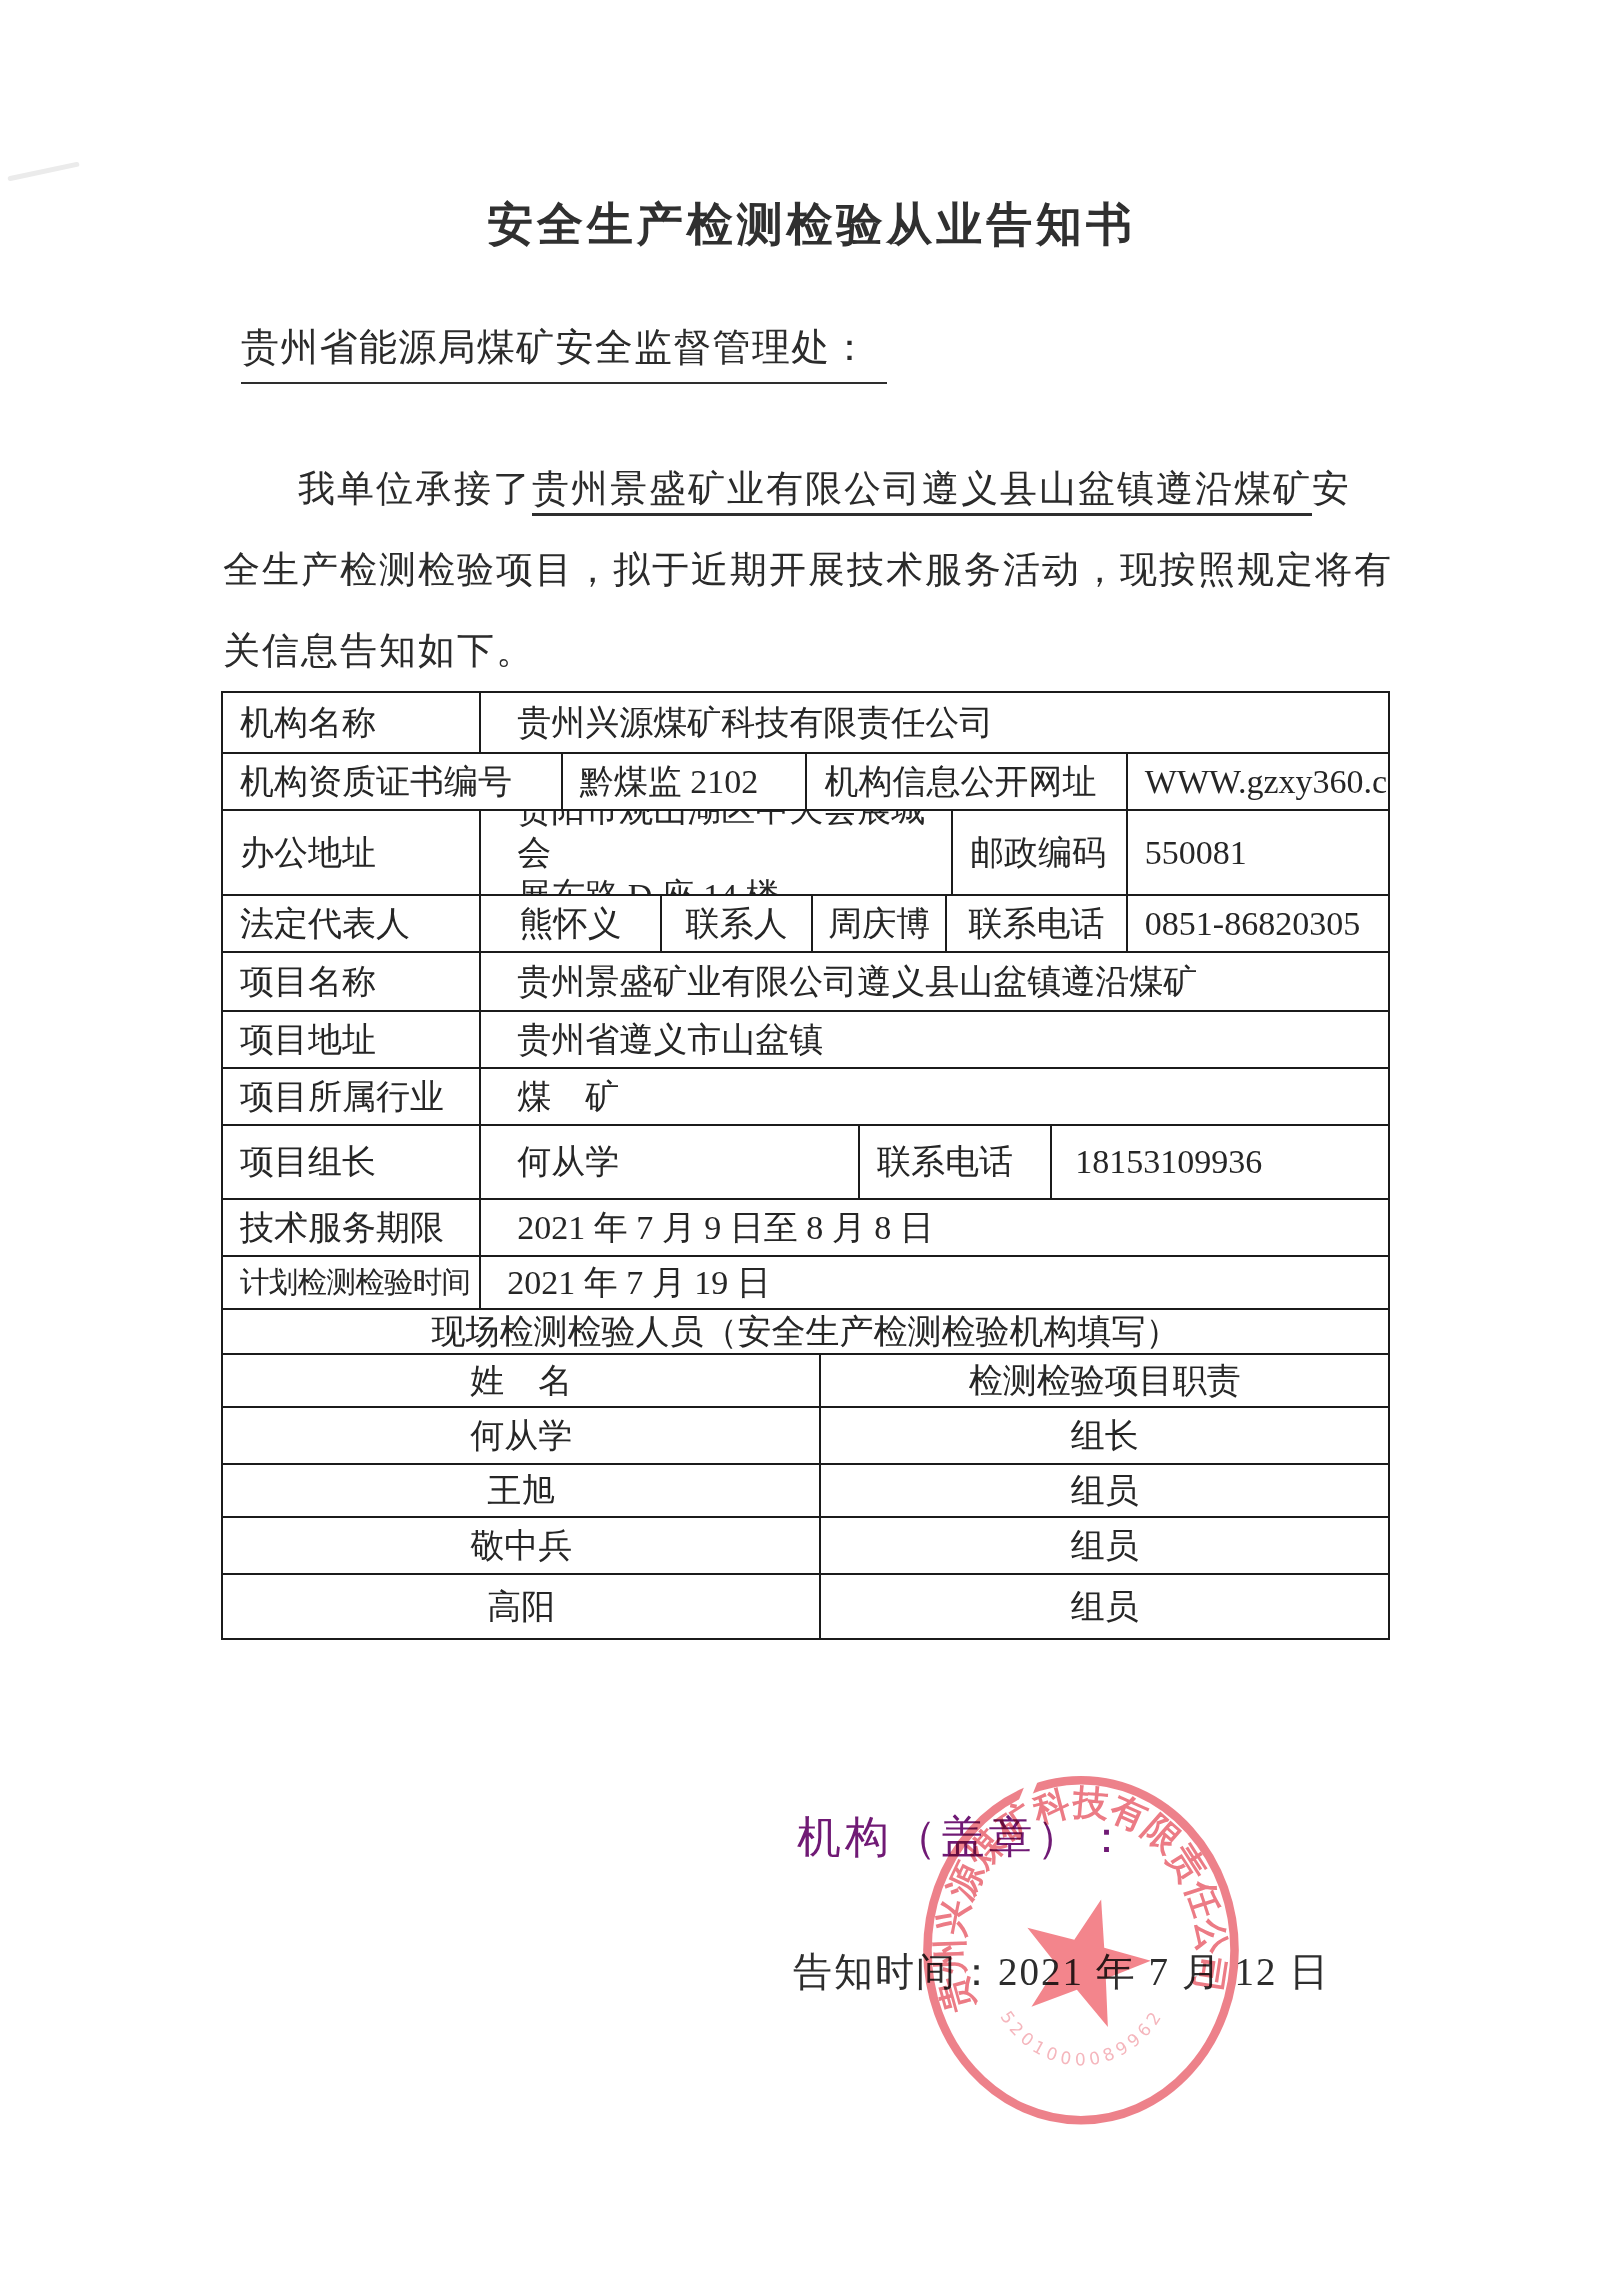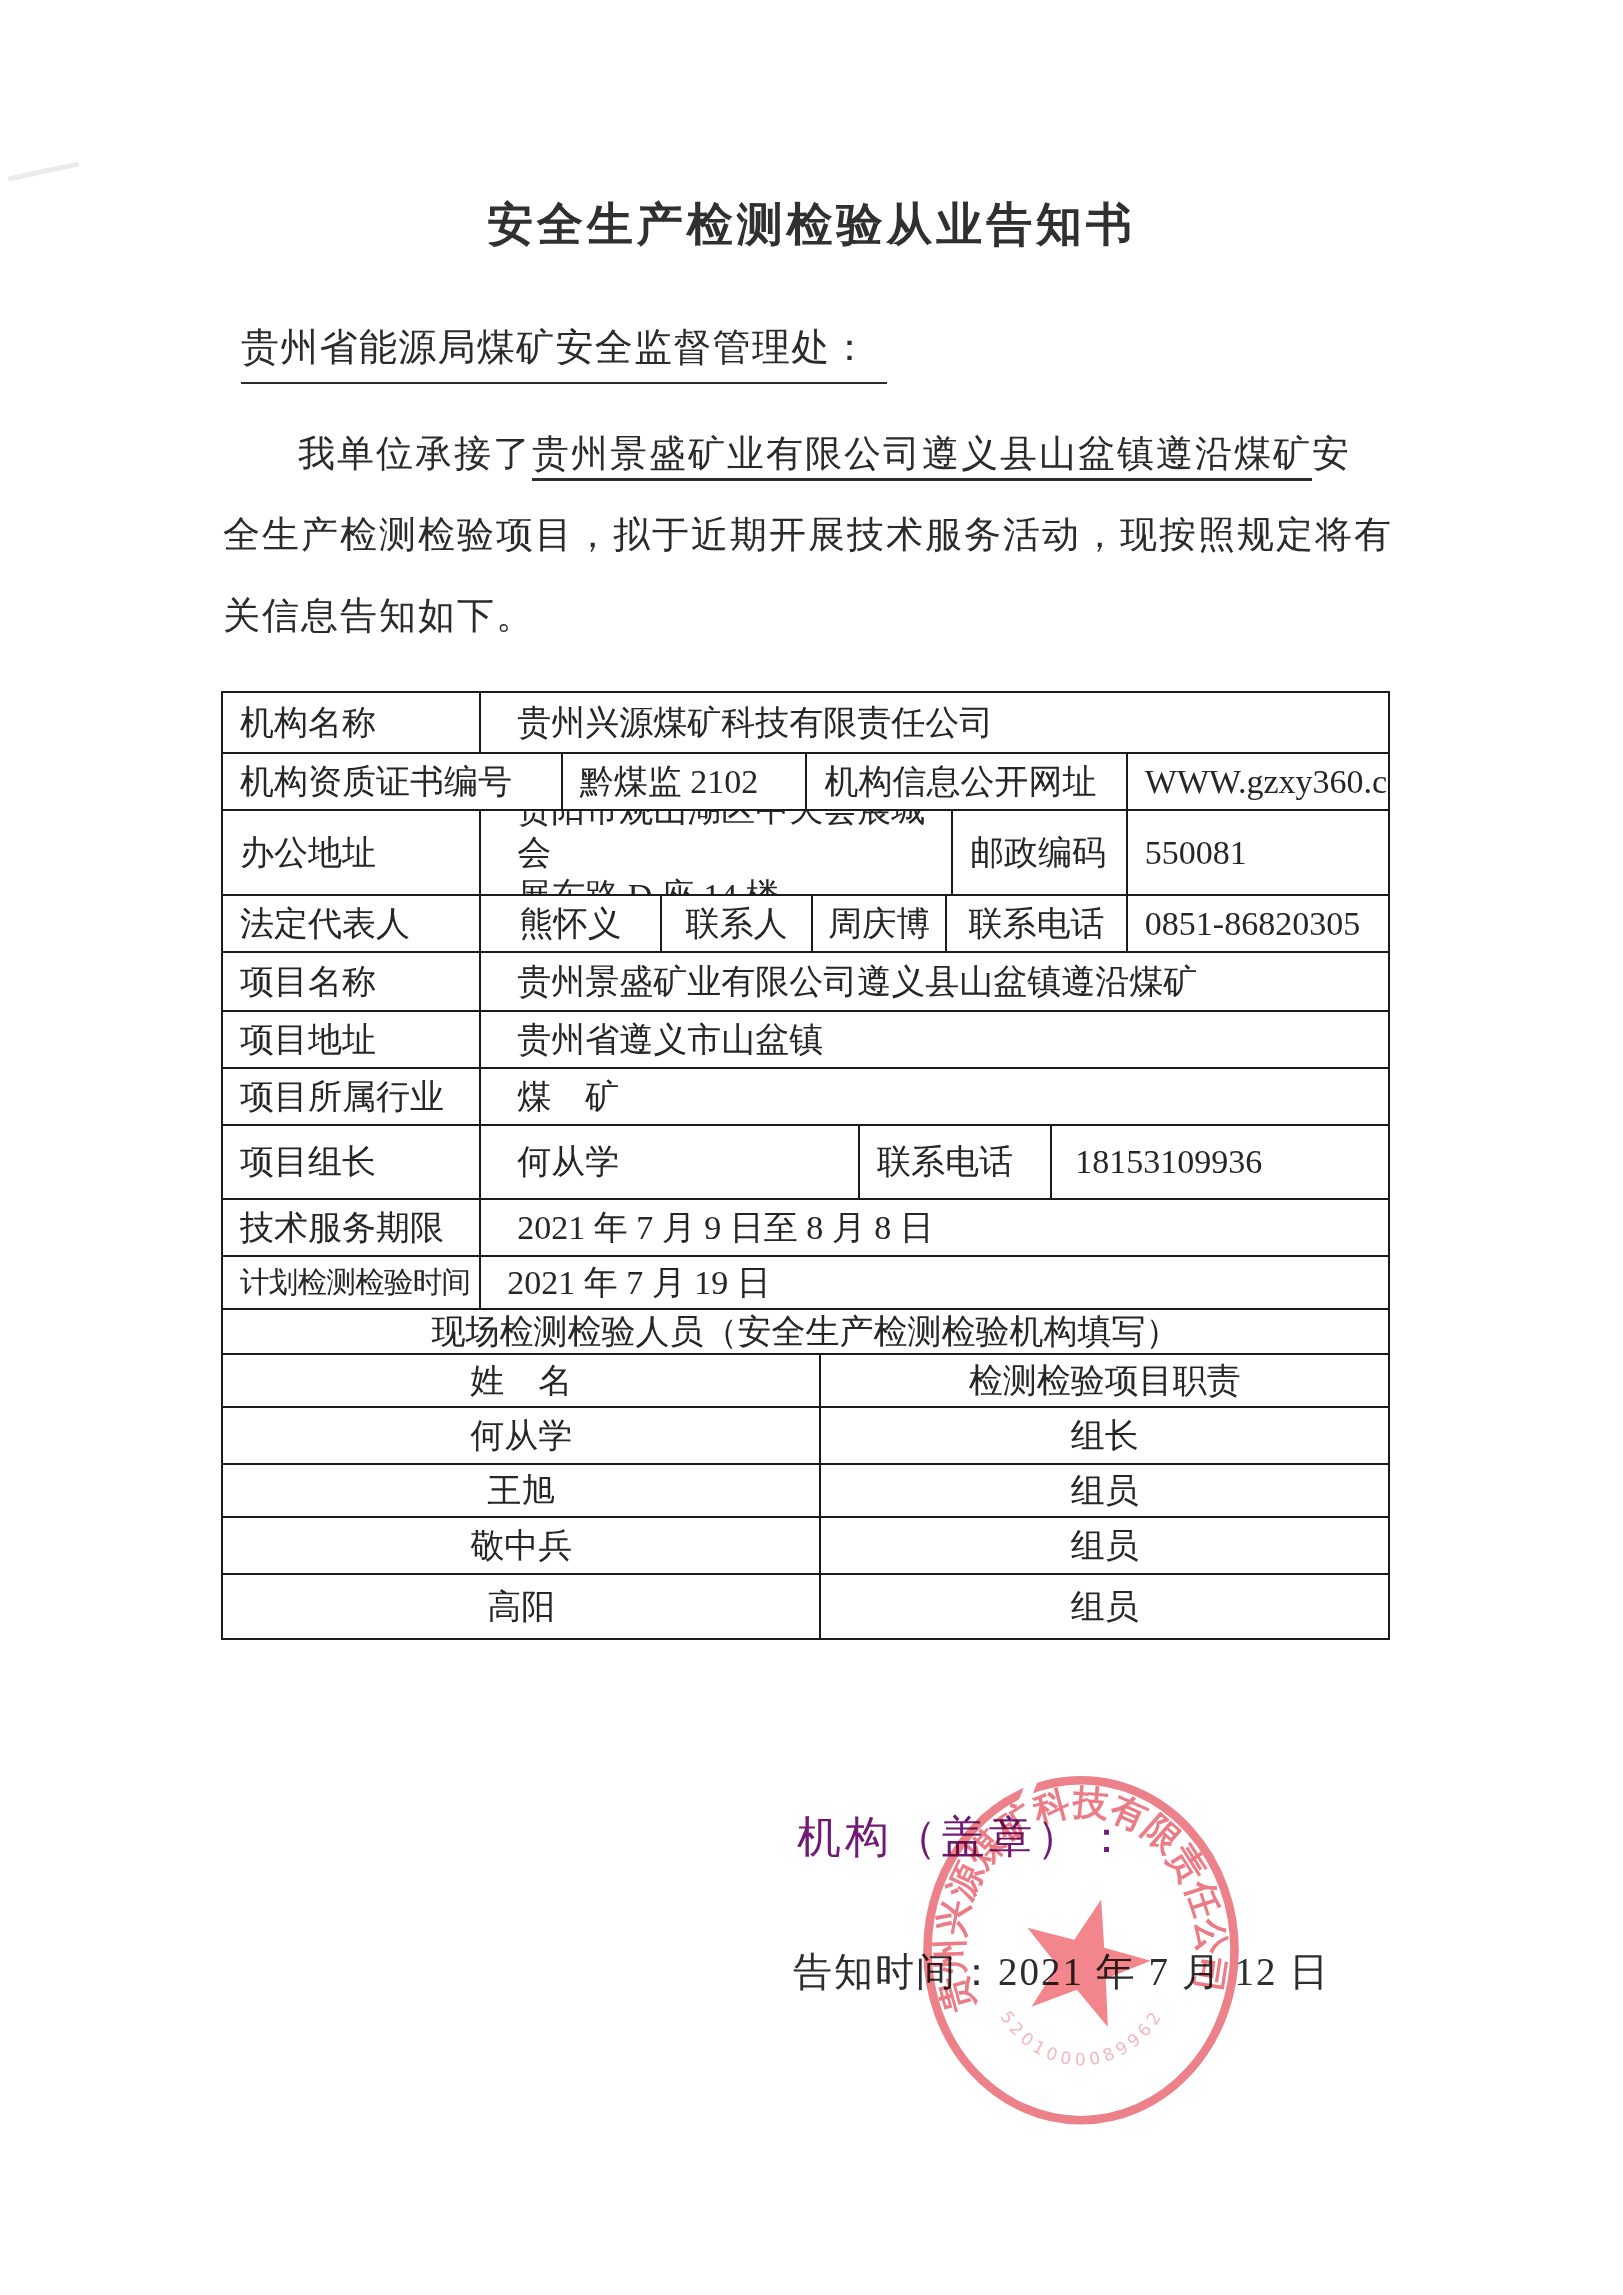--- a/index.html
+++ b/index.html
@@ -38,21 +38,21 @@
     position: absolute;
     left: 241px; top: 322px;
     font-size: 38px;
     letter-spacing: 1.3px;
     border-bottom: 2.6px solid #2e2e2e;
     padding: 0 17px 9.2px 0;
   }
 
   .paragraph {
     position: absolute;
-    left: 223px; top: 413px;
+    left: 223px; top: 448px;
     width: 1182px;
     font-size: 37px;
     line-height: 81px;
     letter-spacing: 2px;
     font-family: Liberation Serif, serif;
   }
   .para-line { white-space: nowrap; }
   .para-line.indent { text-indent: 75px; }
   .u-company {
     border-bottom: 3.3px solid #2e2e2e;

